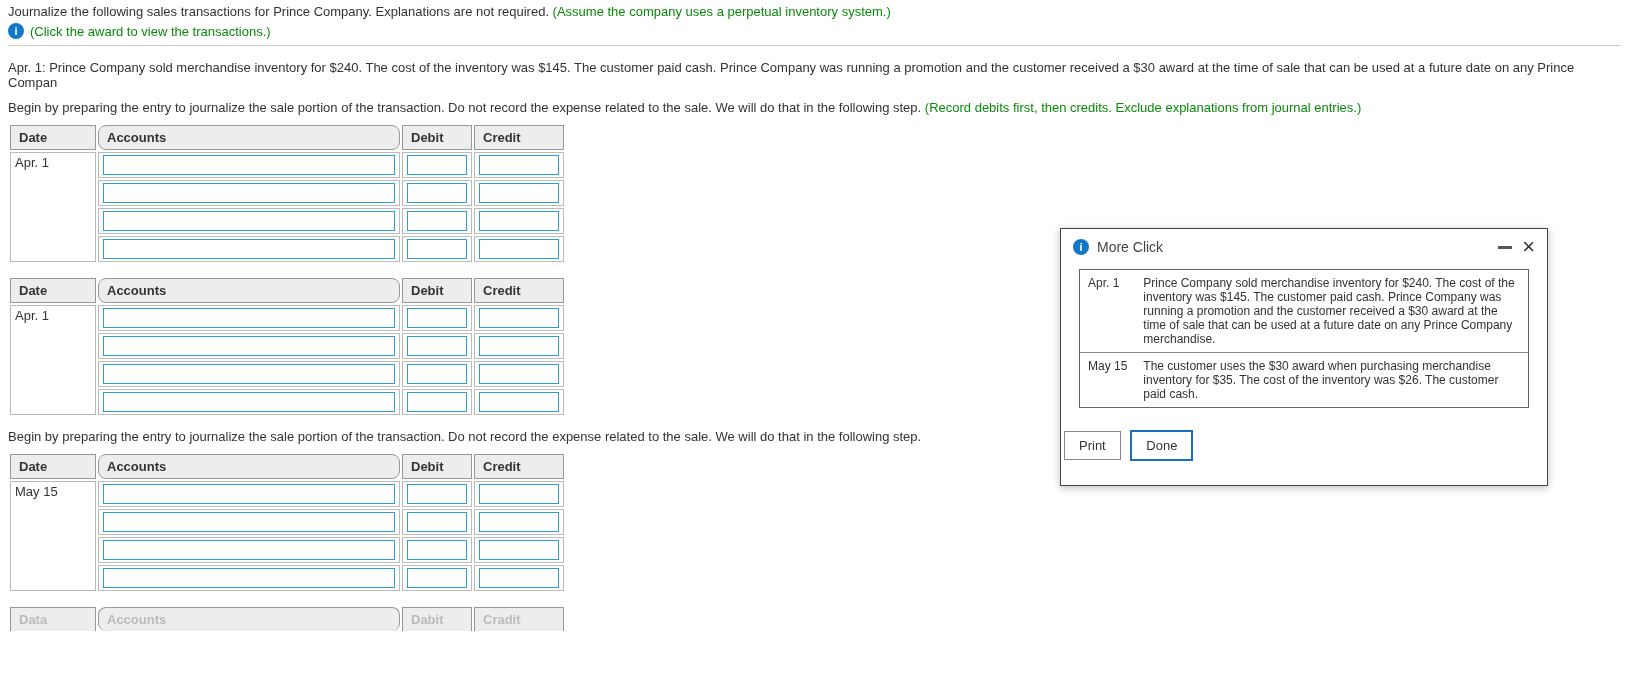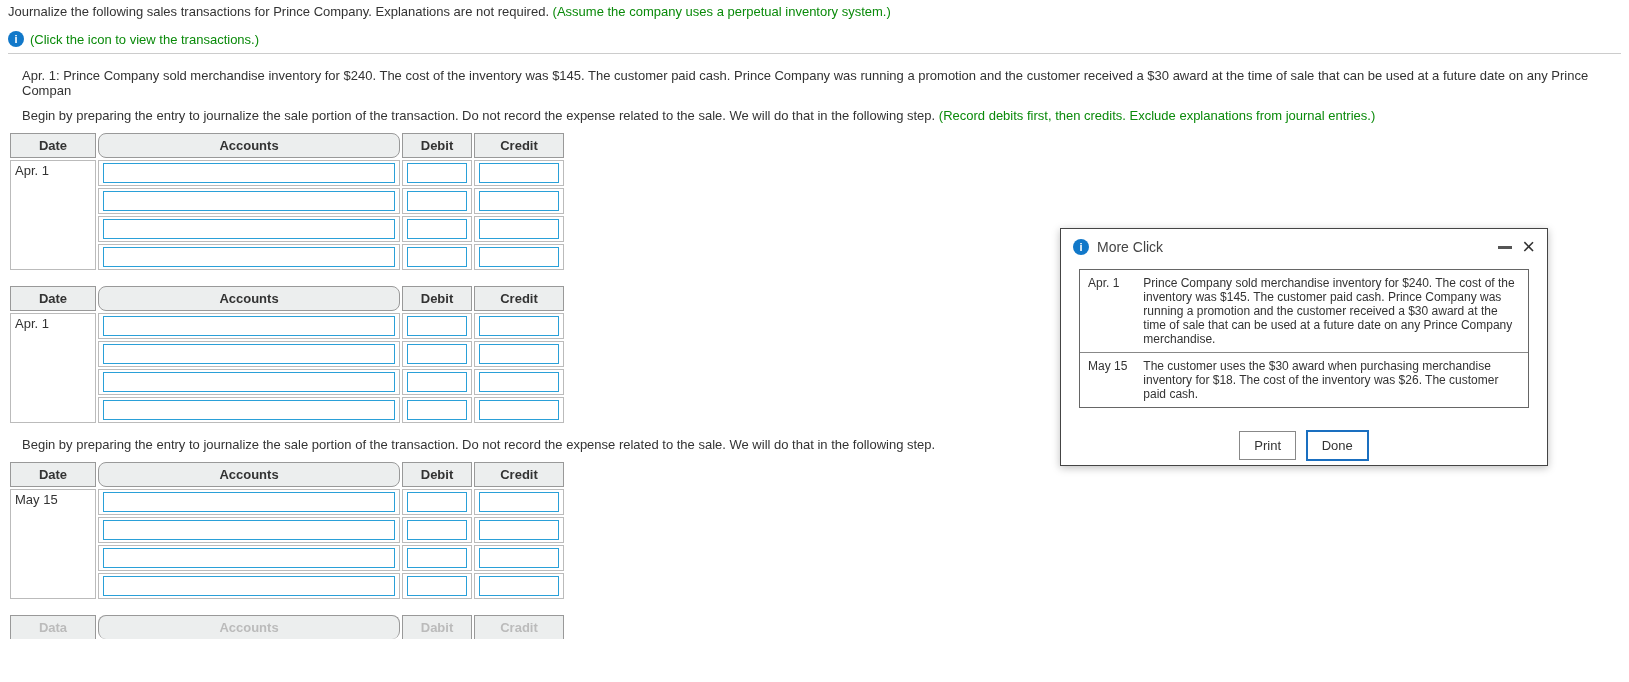--- a/index.html
+++ b/index.html
@@ -7,37 +7,37 @@
     margin: 0;
     padding: 0;
     font-family: Arial, sans-serif;
     font-size: 13px;
     color: #333;
     background: #fff;
     width: 1629px;
     overflow: hidden;
   }
   .page { padding: 4px 8px 8px 8px; }
-  .intro { margin-bottom: 12px; }
+  .intro { margin-bottom: 4px; }
   .green { color: #0a8a0a; }
   .info-line { display: flex; align-items: center; gap: 6px; margin: 2px 0 6px 0; }
   .info-circle {
     width: 16px; height: 16px; border-radius: 50%;
     background: #1178c9; color: #fff; font-weight: bold;
     display: inline-flex; align-items: center; justify-content: center;
     font-size: 11px;
   }
   hr.sep { border: none; border-top: 1px solid #ccc; margin: 4px 0 14px 0; }
-  .para { margin: 10px 0 8px 14px; }
+  .para { margin: 10px 0 8px 0; }
   .journal-table { border-collapse: separate; border-spacing: 2px; margin: 4px 0 12px 0; }
   .journal-table th {
     background: #eceeee;
     border: 1px solid #999;
     font-weight: bold;
-    text-align: center;
+    text-align: left;
     padding: 4px 8px;
   }
   .journal-table td {
     background: #fff;
     border: 1px solid #bbb;
     padding: 2px 4px;
     vertical-align: top;
   }
   .col-date { width: 86px; }
   .col-acc  { width: 302px; border-radius: 8px; }
@@ -76,21 +76,21 @@
   .modal-body { padding: 6px 18px 12px 18px; }
   .modal-box {
     border: 1px solid #666;
     padding: 0;
     font-size: 12px;
   }
   .modal-box table { border-collapse: collapse; width: 100%; }
   .modal-box td { padding: 6px 8px 6px 8px; vertical-align: top; border-bottom: 1px solid #888; }
   .modal-box tr:last-child td { border-bottom: none; }
   .modal-box td.d { width: 54px; white-space: nowrap; }
-  .modal-footer { text-align: center; padding: 10px 0 4px 0; }
+  .modal-footer { padding: 10px 0 24px 0; }
   .btn {
     display: inline-block;
     border: 1px solid #888;
     padding: 6px 14px;
     font-size: 13px;
     background: #fff;
     margin: 0 3px;
     cursor: pointer;
   }
   .btn.primary { border: 2px solid #1a6fc0; }
@@ -101,21 +101,21 @@
 </head>
 <body>
 
 <div class="page">
 
   <div class="intro">
     <span>Journalize the following sales transactions for Prince Company. Explanations are not required. </span><span class="green">(Assume the company uses a perpetual inventory system.)</span>
   </div>
   <div class="info-line">
     <span class="info-circle">i</span>
-    <span class="green">(Click the icon to view the transactions.)</span>
+    <span class="green">(Click the award to view the transactions.)</span>
   </div>
 
   <hr class="sep">
 
   <div class="para">Apr. 1: Prince Company sold merchandise inventory for $240. The cost of the inventory was $145. The customer paid cash. Prince Company was running a promotion and the customer received a $30 award at the time of sale that can be used at a future date on any Prince Compan</div>
   <div class="para">
     <span>Begin by preparing the entry to journalize the sale portion of the transaction. Do not record the expense related to the sale. We will do that in the following step. </span><span class="green">(Record debits first, then credits. Exclude explanations from journal entries.)</span>
   </div>
 
   <table class="journal-table">
@@ -316,21 +316,21 @@
   <div class="modal-body">
     <div class="modal-box">
       <table>
         <tbody>
             <tr>
           <td class="d">Apr. 1</td>
           <td>Prince Company sold merchandise inventory for $240. The cost of the inventory was $145. The customer paid cash. Prince Company was running a promotion and the customer received a $30 award at the time of sale that can be used at a future date on any Prince Company merchandise.</td>
         </tr>
         <tr>
           <td class="d">May 15</td>
-          <td>The customer uses the $30 award when purchasing merchandise inventory for $18. The cost of the inventory was $26. The customer paid cash.</td>
+          <td>The customer uses the $30 award when purchasing merchandise inventory for $35. The cost of the inventory was $26. The customer paid cash.</td>
         </tr>
       </tbody>
         </table>
     </div>
   </div>
   <div class="modal-footer">
     <span class="btn">Print</span>
     <span class="btn primary">Done</span>
   </div>
 </div>

